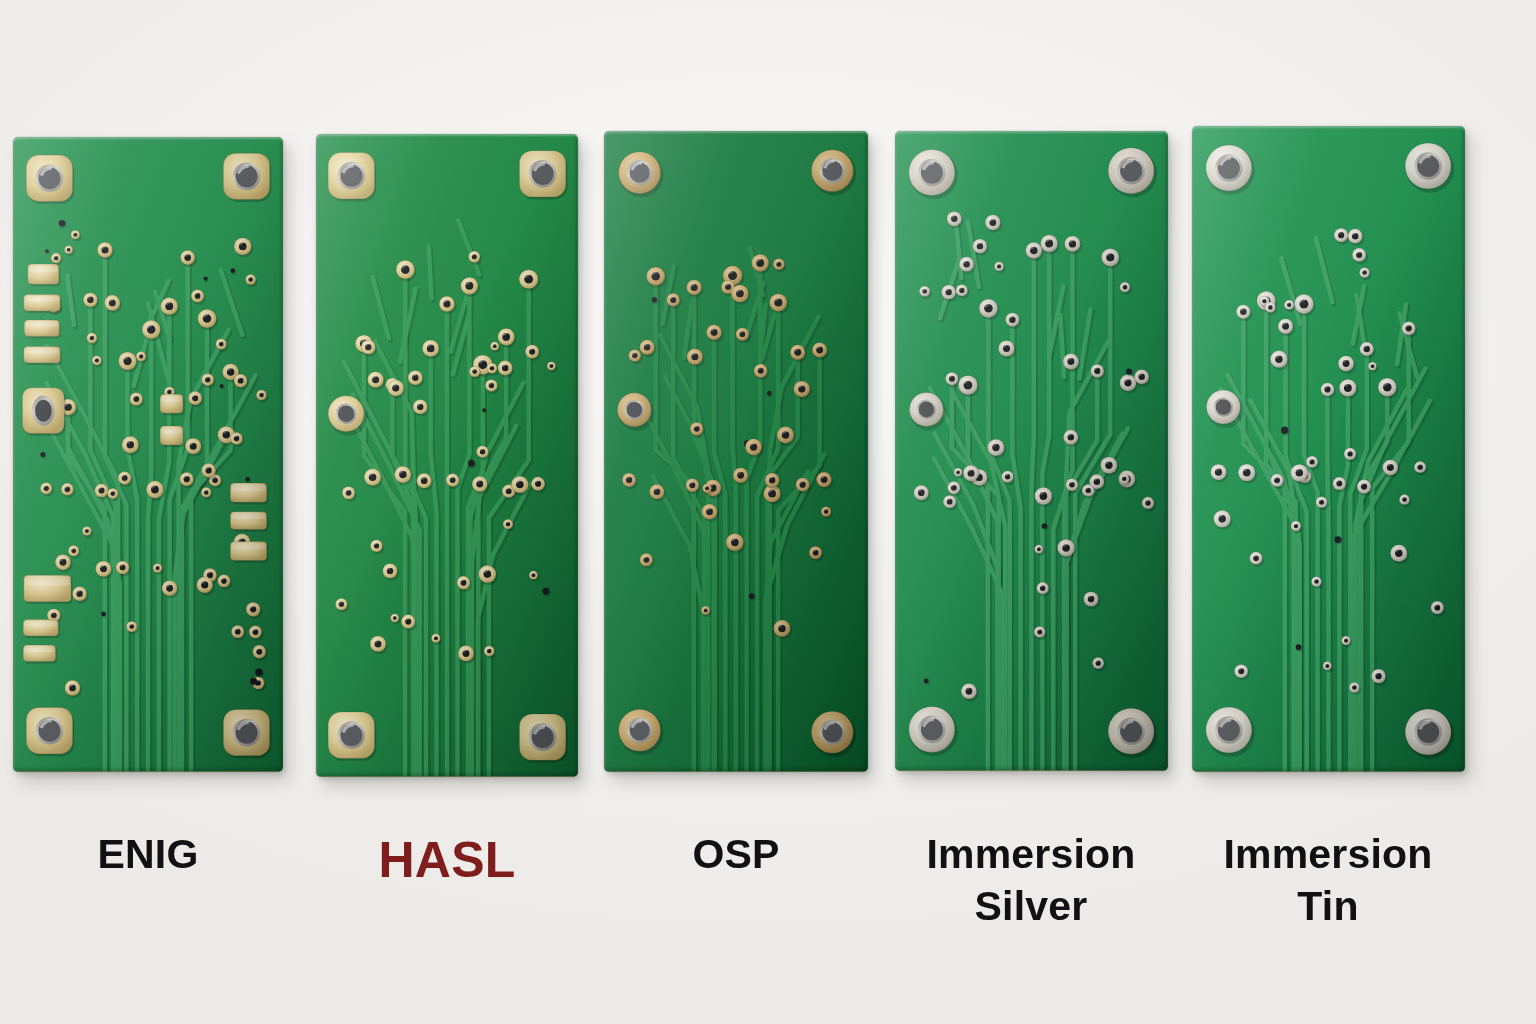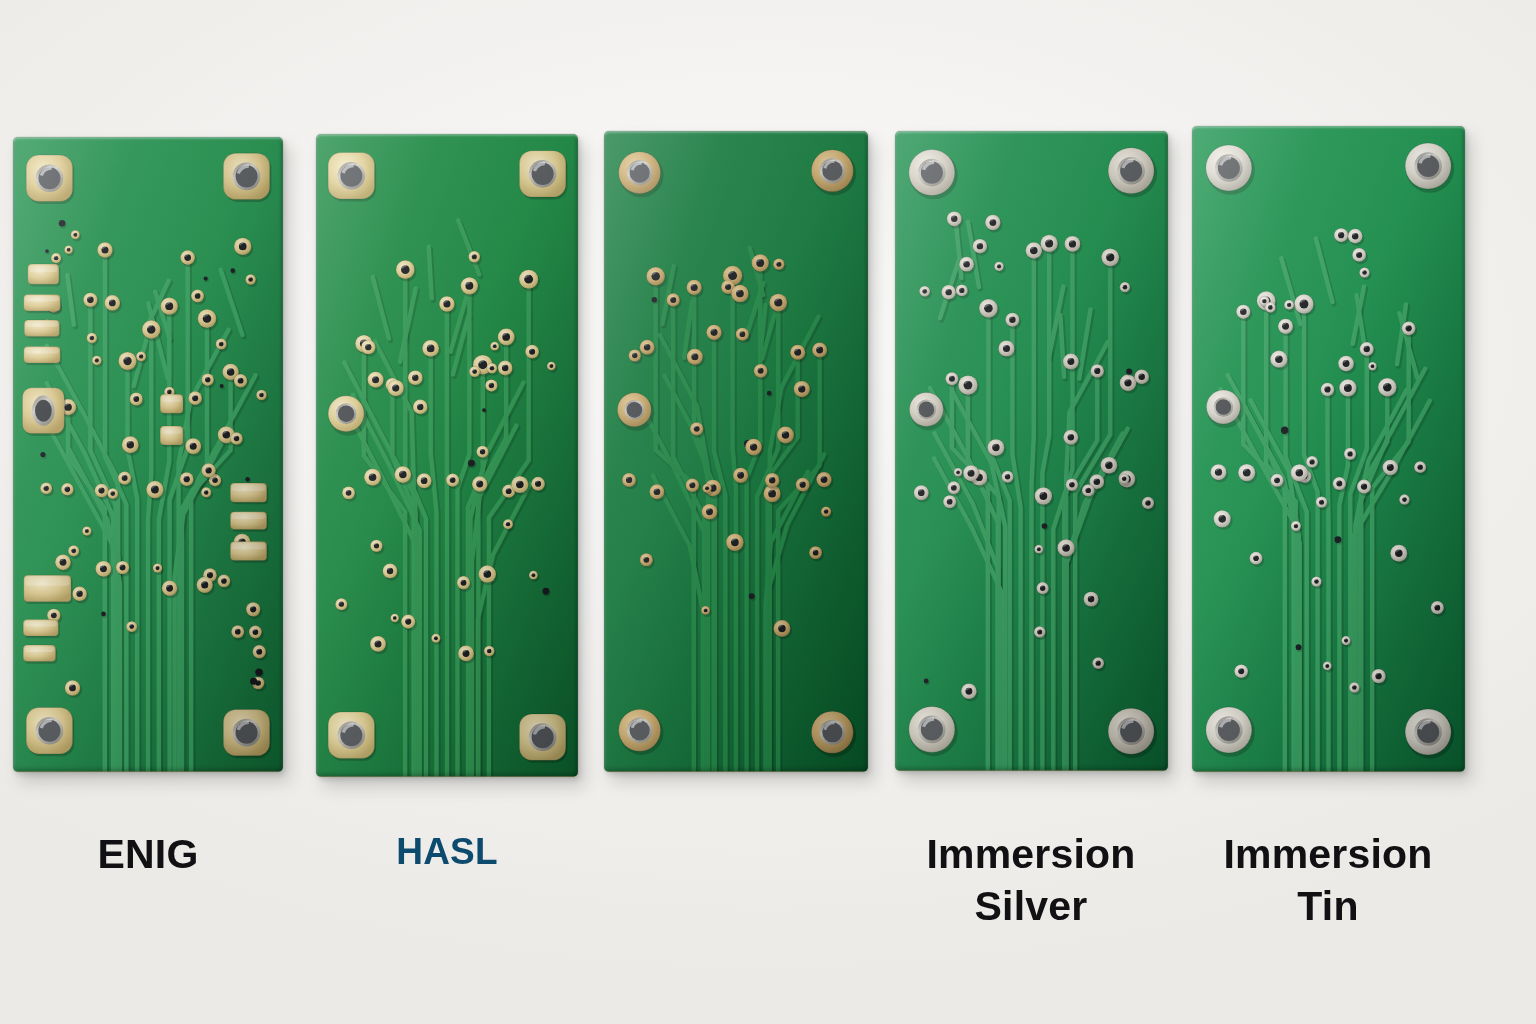--- a/index.html
+++ b/index.html
@@ -2406,18 +2406,19 @@
             <circle cx="236.145" cy="605.948" r="11.04" fill="#53565a"></circle>
             <path d="M 227.865 603.188 A 10.58 10.58 0 0 1 238.44500000000002 595.598" fill="none" stroke="rgba(255,255,255,0.55)" stroke-width="3.45"></path>
           </g>
           <rect x="0" y="0" width="273" height="646" fill="url(#maskg-immersion-tin)"></rect>
         </g>
       </svg>
       <div class="sheen"></div>
       <div class="edge-thick"></div>
     </div>
     <div class="caption" style="left: -52px; top: 828px; width: 400px; color: rgb(17, 17, 19); font-size: 41px;">ENIG</div>
-    <div class="caption" style="left: 247px; top: 828px; width: 400px; color: #0c4a6e; font-size: 37px;">HASL</div>
+    <div class="caption" style="left: 247px; top: 828px; width: 400px; color: #7f1d1d; font-size: 50px;">HASL</div>
+    <div class="caption" style="left: 536px; top: 828px; width: 400px; color: rgb(17, 17, 19); font-size: 41px;">OSP</div>
     <div class="caption" style="left: 831px; top: 828px; width: 400px; color: rgb(17, 17, 19); font-size: 41px;">Immersion
 Silver</div>
     <div class="caption" style="left: 1128px; top: 828px; width: 400px; color: rgb(17, 17, 19); font-size: 41px;">Immersion
 Tin</div>
   </div>
 
 </body></html>

